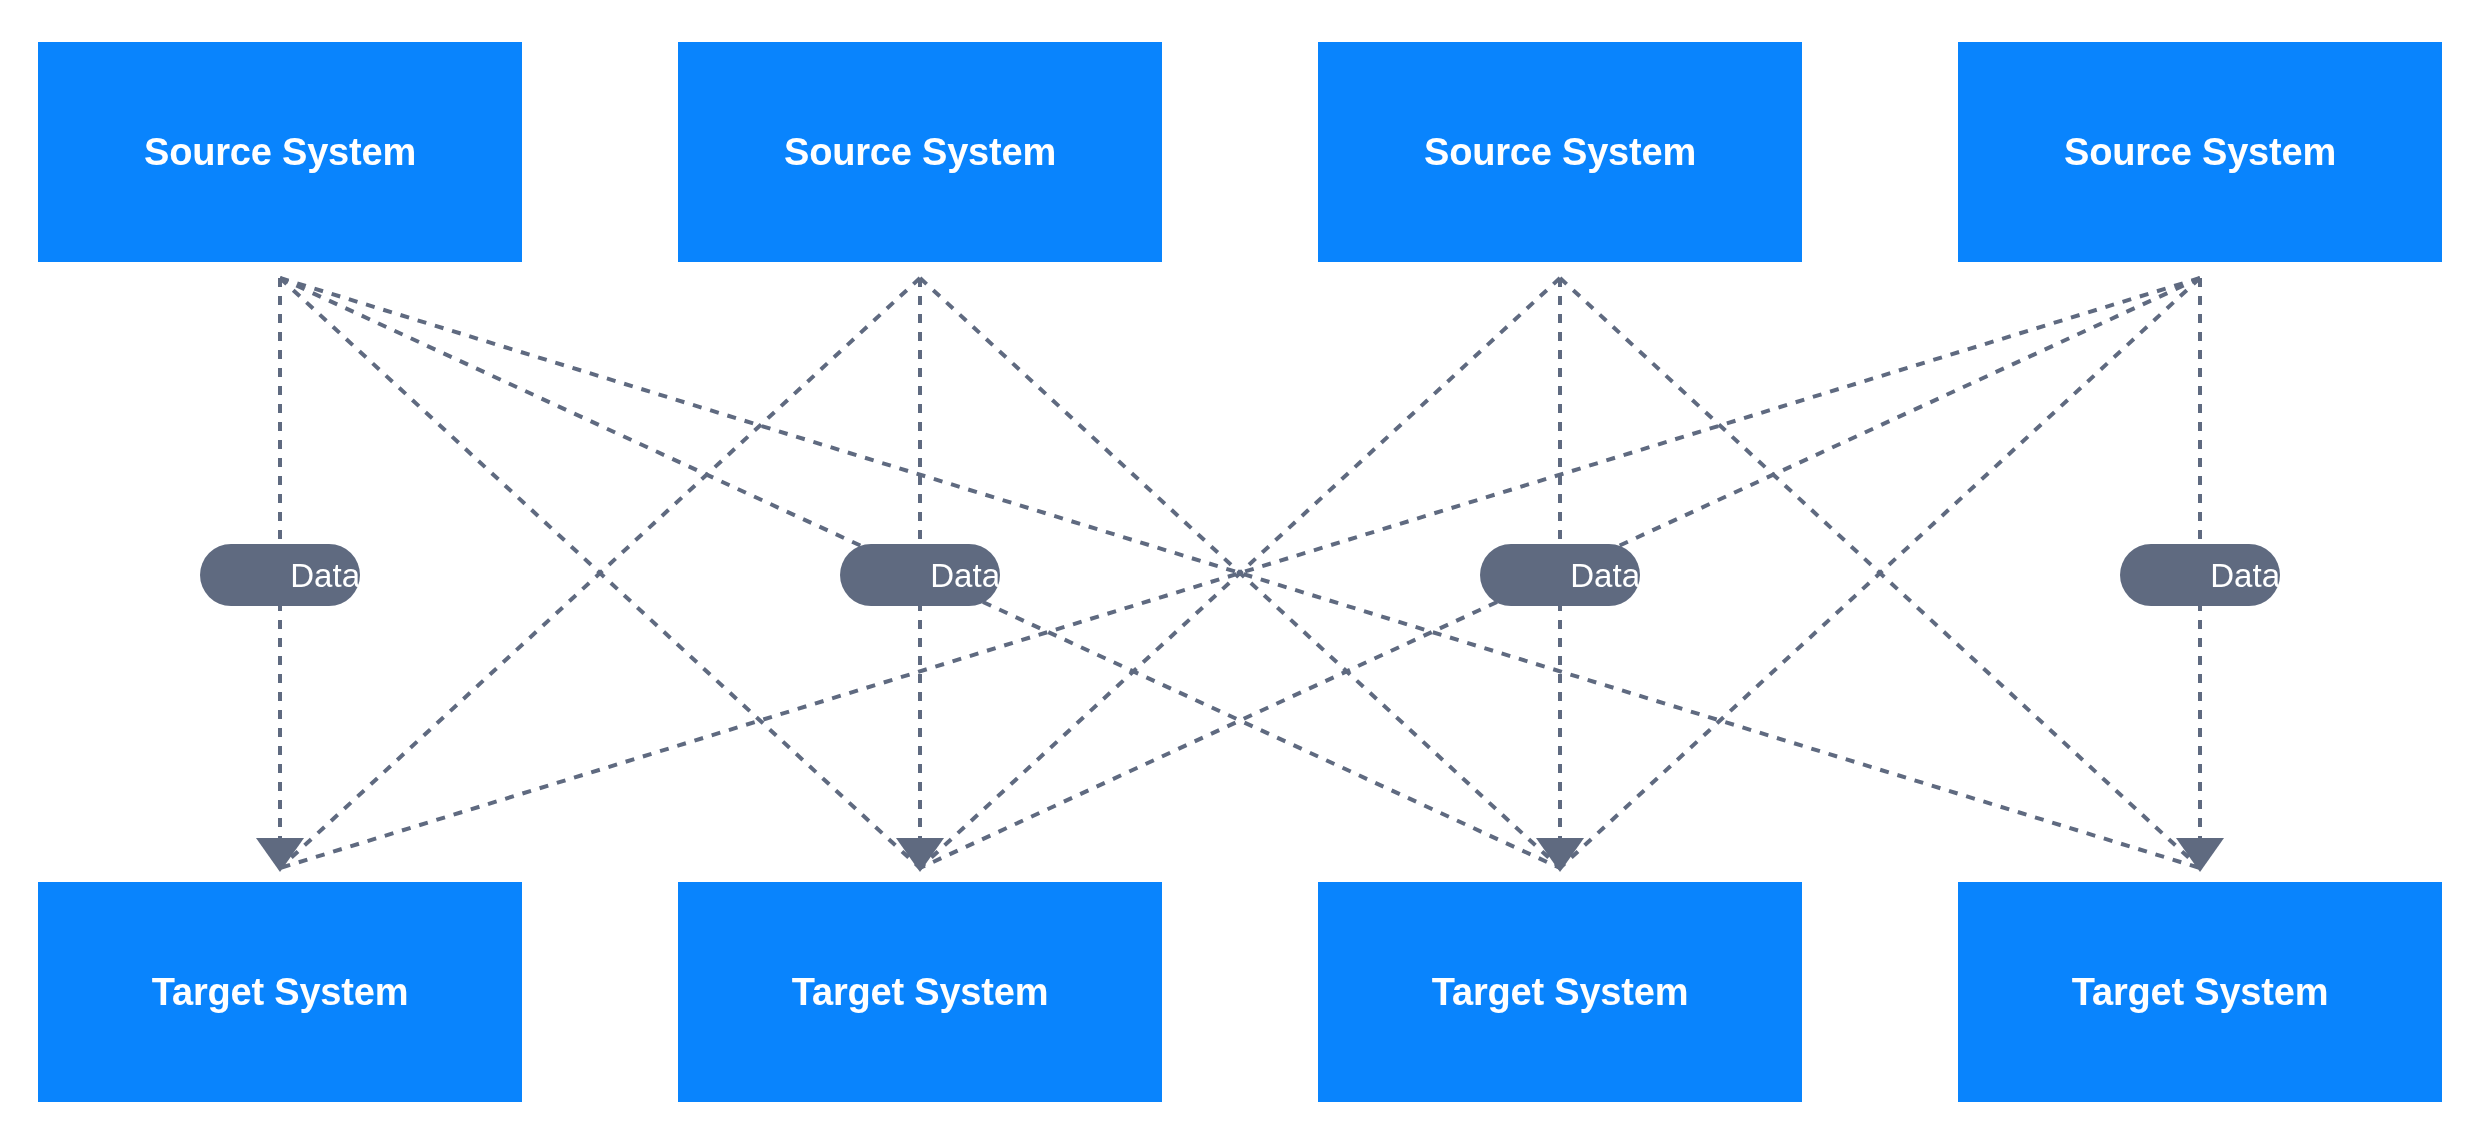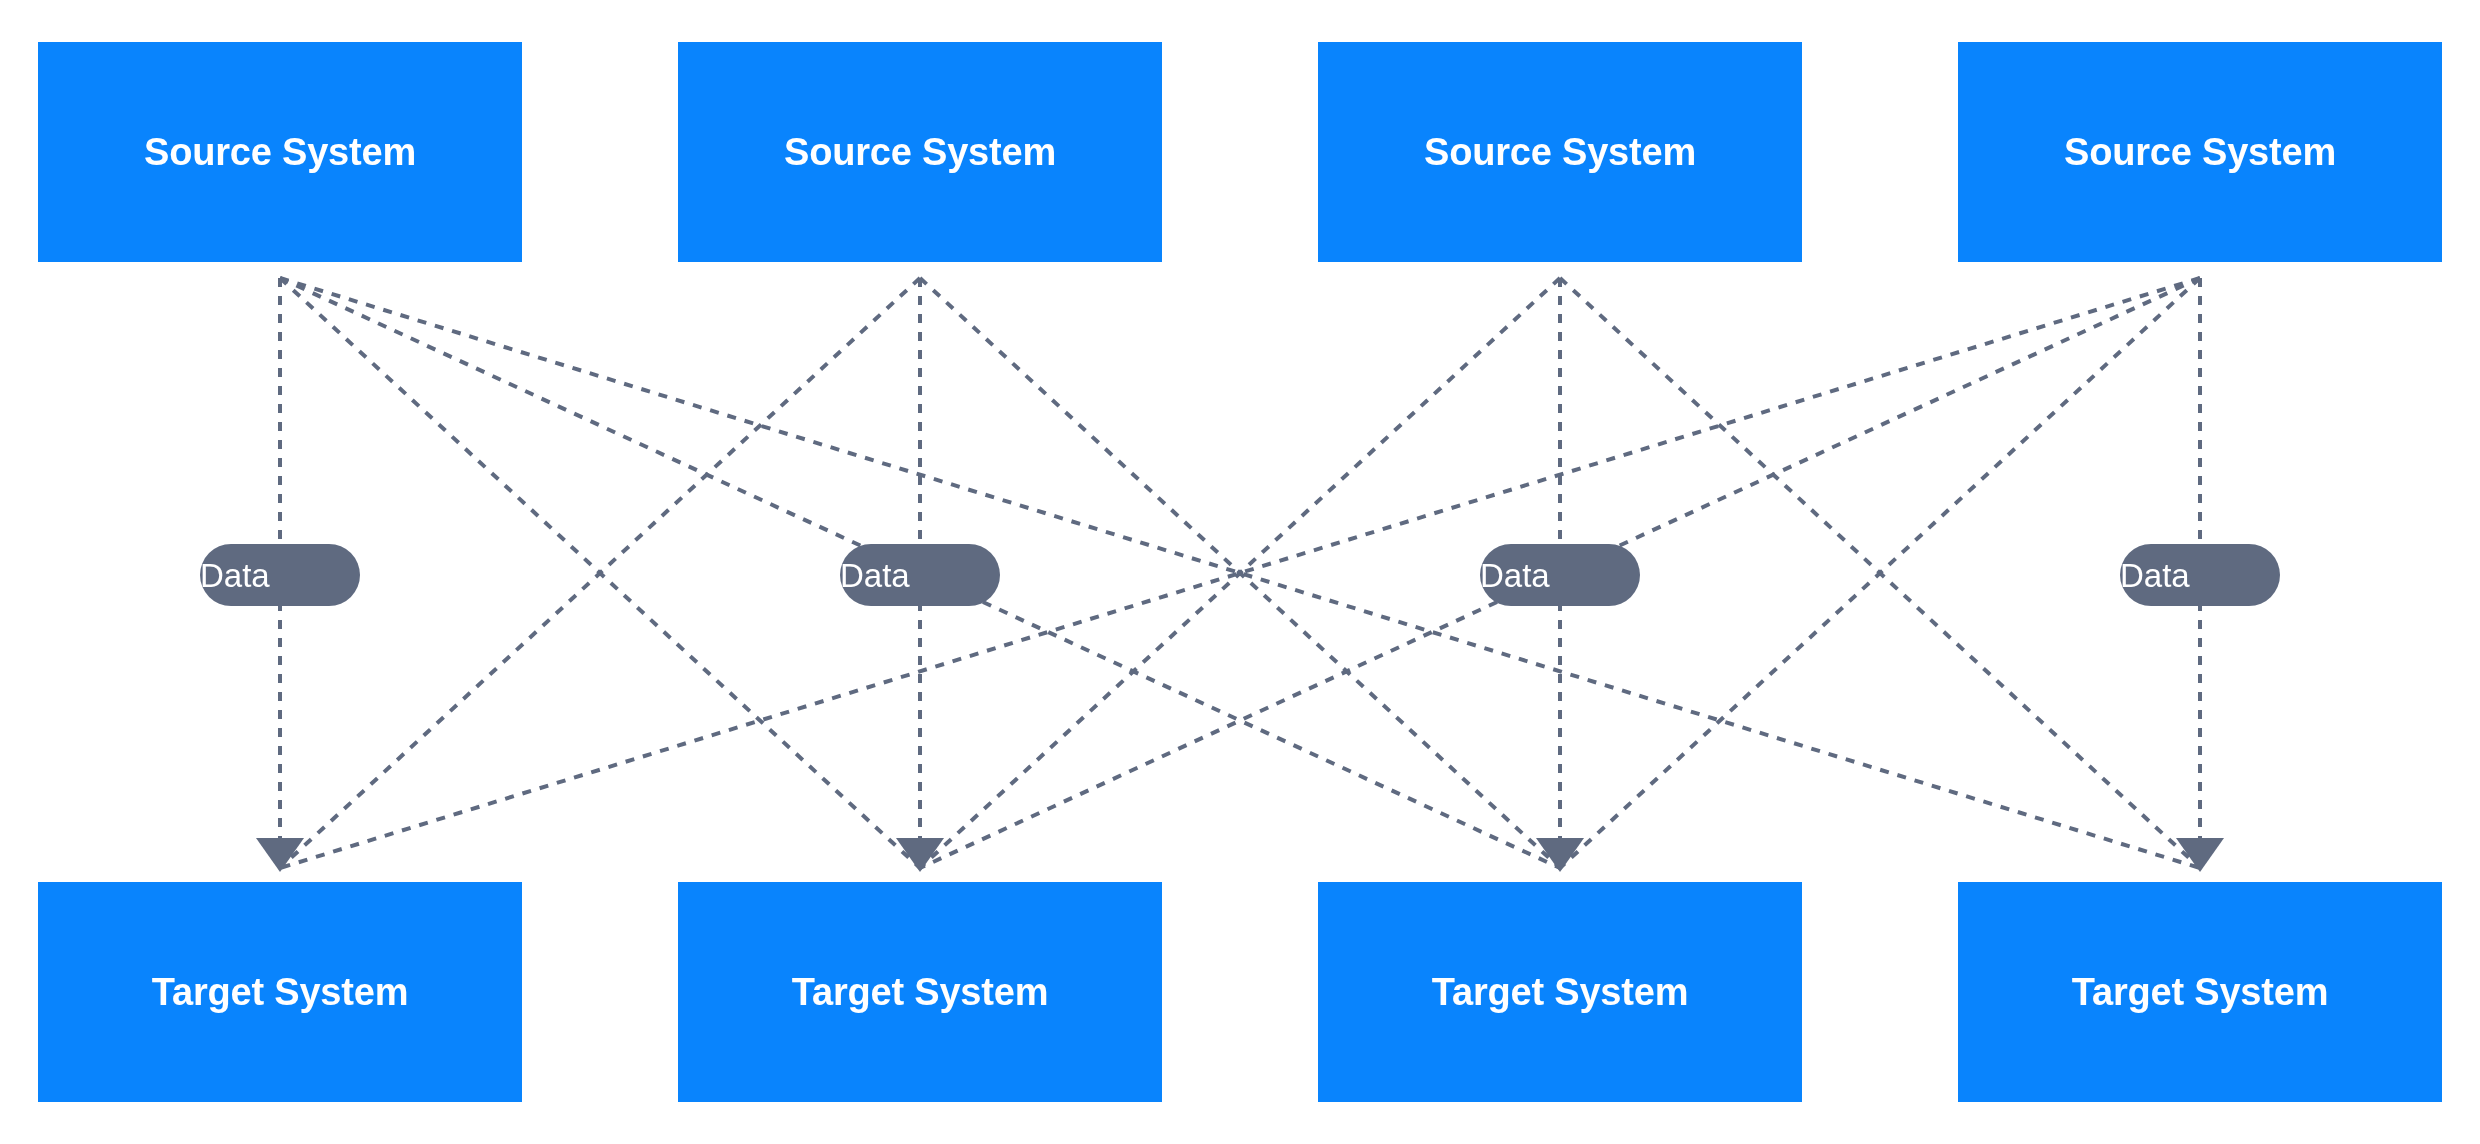--- a/index.html
+++ b/index.html
@@ -39,21 +39,21 @@
     font-weight: bold;
     color: #ffffff;
     letter-spacing: -0.2px;
     line-height: 1;
     white-space: nowrap;
   }
   .data-pill {
     position: absolute;
     display: flex;
     align-items: center;
-    justify-content: flex-start;
+    justify-content: flex-end;
     border-radius: 999px;
     box-sizing: border-box;
   }
   .data-pill-label {
     font-size: 33px;
     font-weight: normal;
     color: #ffffff;
     line-height: 1;
     white-space: nowrap;
   }

